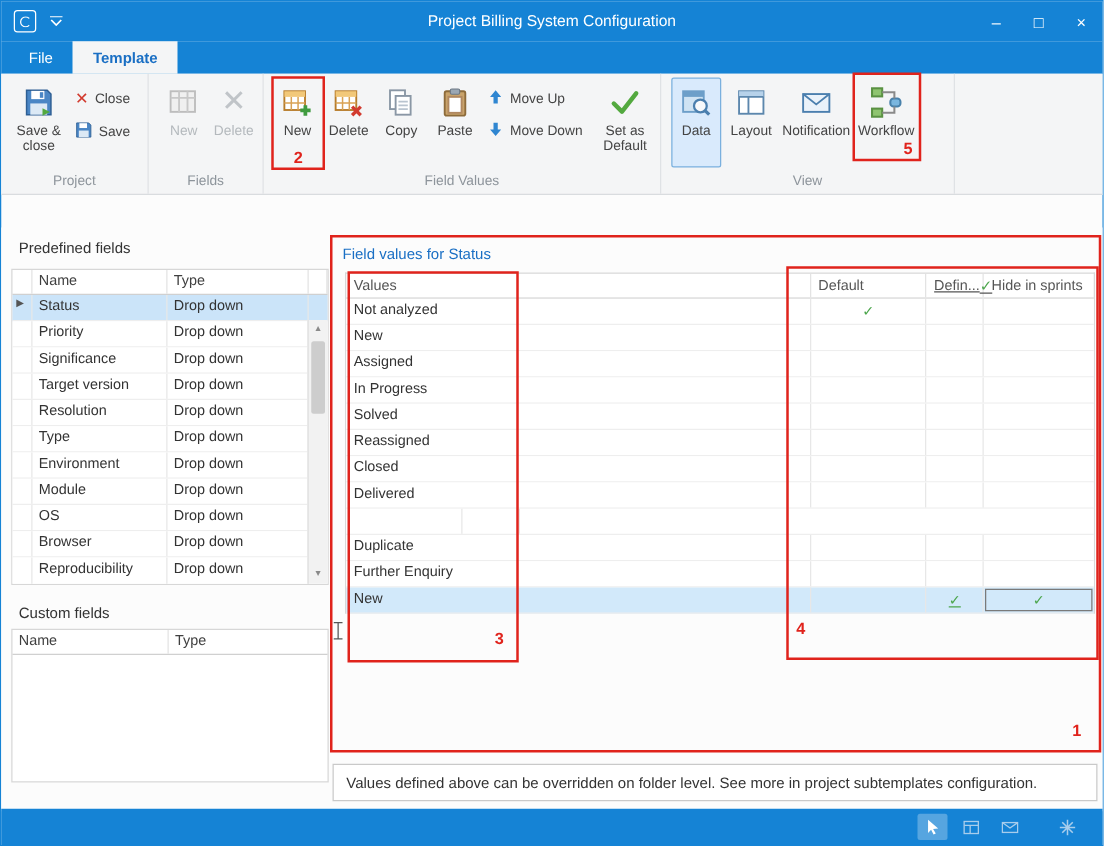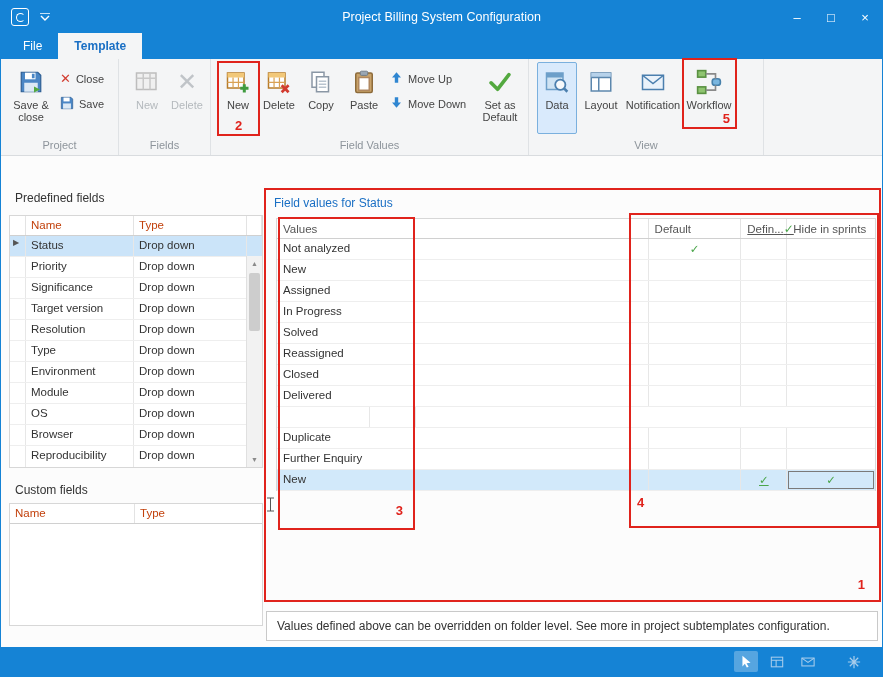--- a/index.html
+++ b/index.html
@@ -41,21 +41,21 @@
   .doctabs { position: absolute; left: 0; top: 155px; width: 100%; height: 26px; background: #fff; border-bottom: 1px solid #5b9bd5; display: flex; align-items: flex-end; padding-left: 6px; }
   .dtab { padding: 4px 9px 5px; font-size: 12px; color: #444; }
   .dtab.active { border: 1px solid #5b9bd5; border-bottom: 1px solid #fff; margin-bottom: -1px; color: #1a6fc4; font-weight: bold; background: #fff; }
 
   
   .content { position: absolute; left: 0; top: 181px; width: 100%; height: 467px; background: #fcfcfc; }
   .section-label { position: absolute; font-size: 12px; color: #333; }
 
   
   .ltable { position: absolute; width: 254px; background: #fff; border: 1px solid #d7d7d7; }
-  .t-head { display: flex; height: 20px; border-bottom: 1px solid #d0d0d0; color: #c2410c; }
+  .t-head { display: flex; height: 20px; border-bottom: 1px solid #d0d0d0; color: #404040; }
   .t-head > div { padding: 3px 5px; border-right: 1px solid #e3e3e3; font-size: 11.5px; }
   .p-row { display: flex; height: 21px; border-bottom: 1px solid #eeeeee; background: #fff; }
   .p-row.selected { background: #cbe4f9; }
   .pc { padding: 3px 5px; border-right: 1px solid #e7e7e7; font-size: 11.5px; color: #333; overflow: hidden; white-space: nowrap; }
   .w-ind { width: 16px; padding: 2px 0 0 3px; font-size: 8px; color: #555; }
   .w-name { width: 108px; }
   .w-type { width: 113px; }
   .w-scroll { width: 15px; border-right: none; }
   .cw-name { width: 125px; }
   .cw-type { width: 127px; border-right: none !important; }

